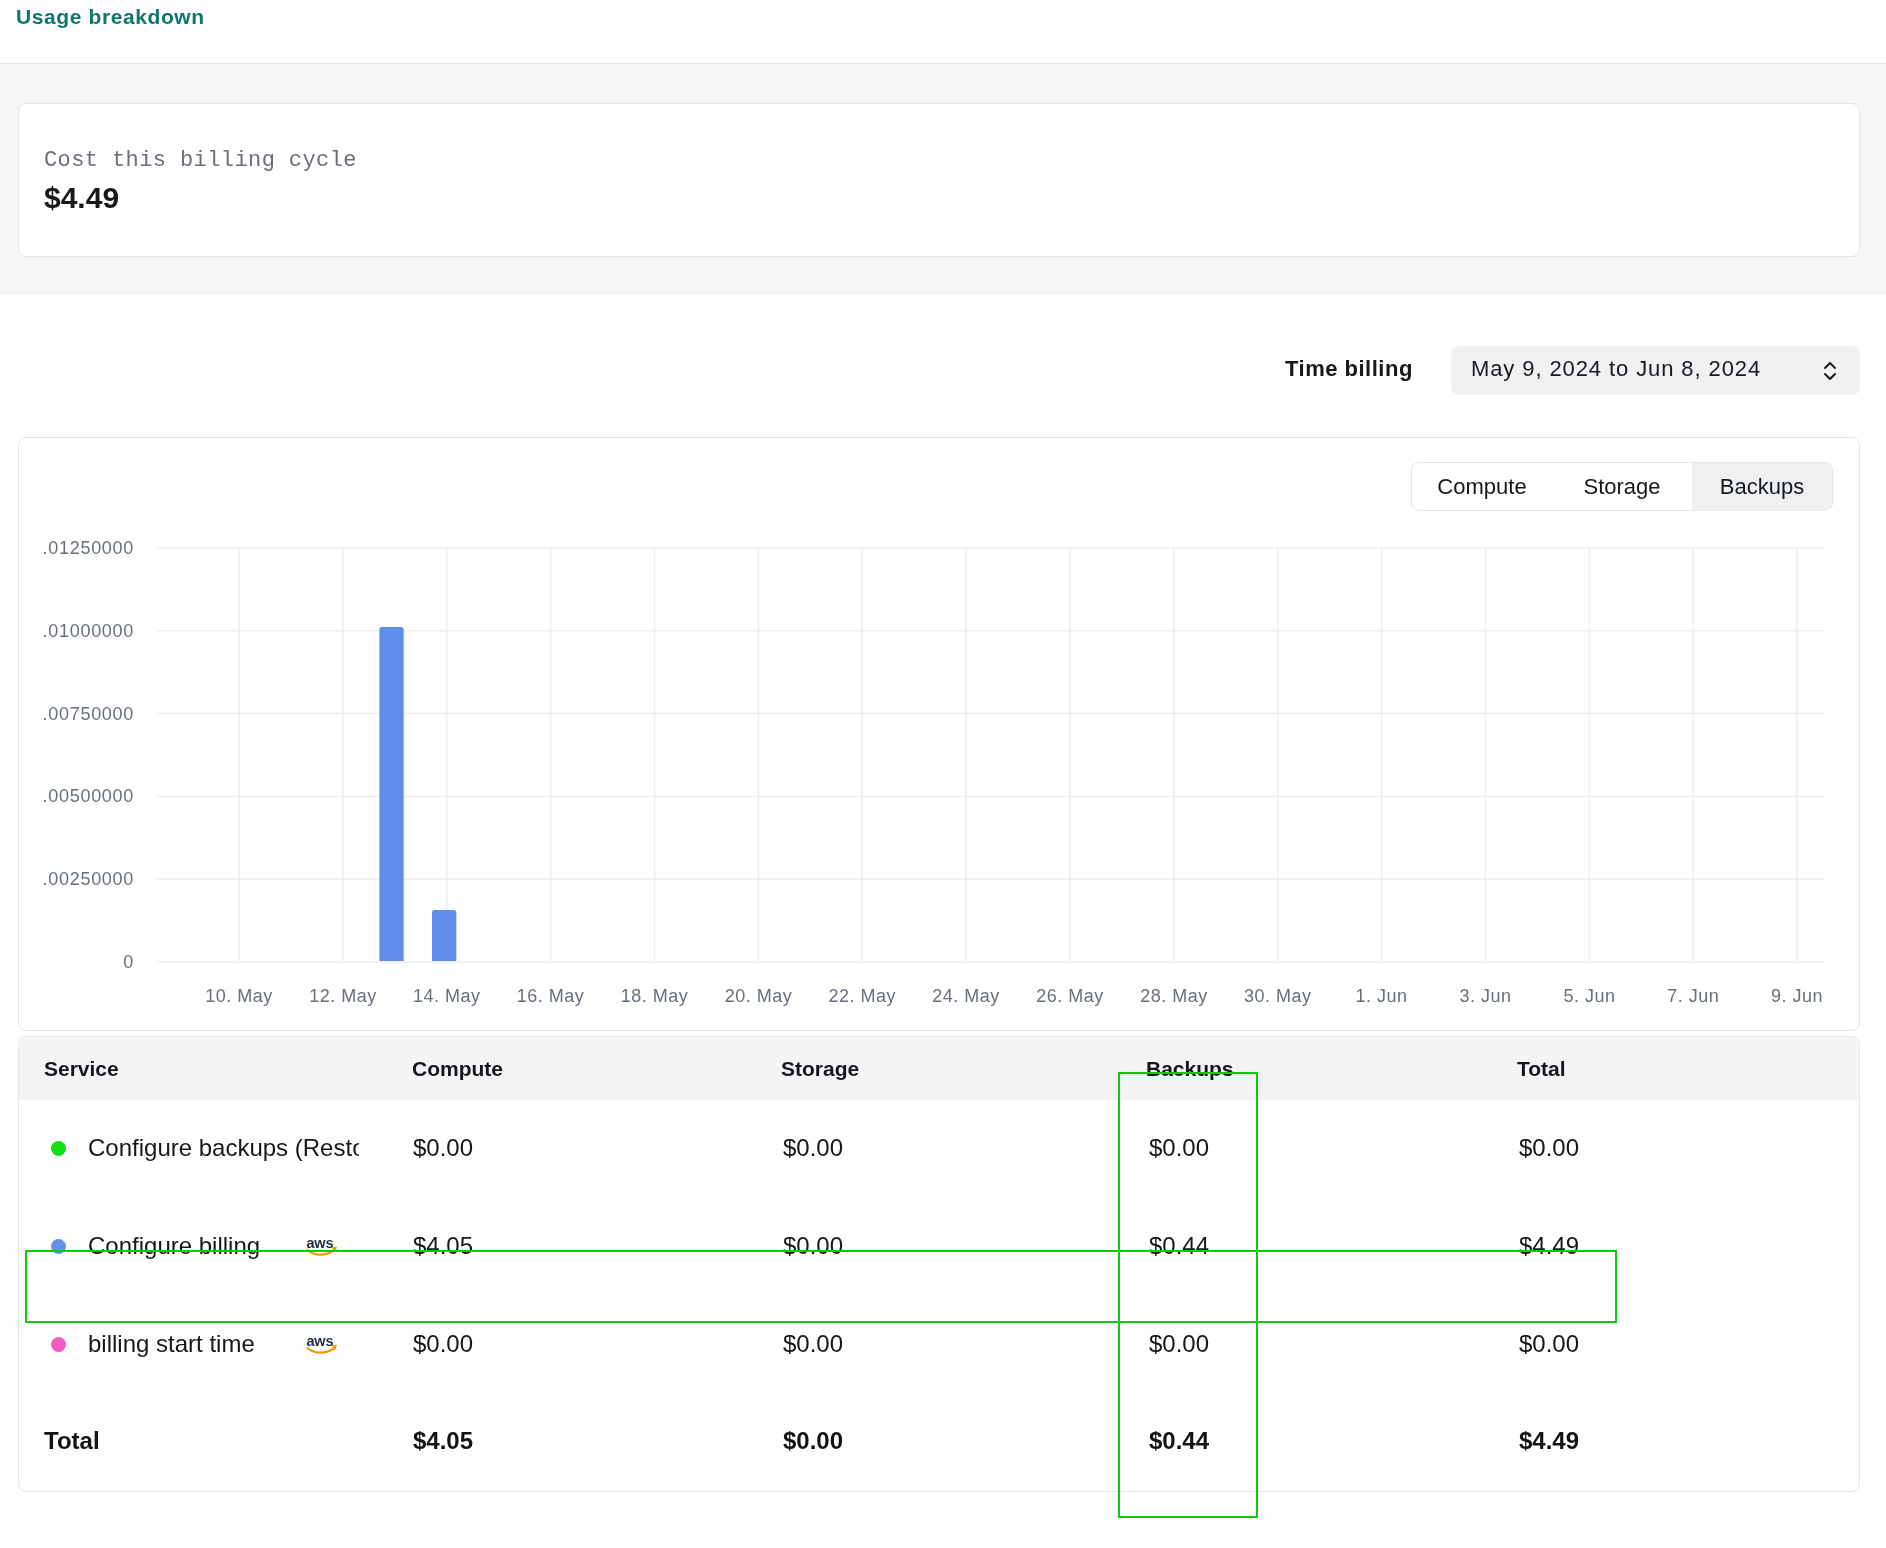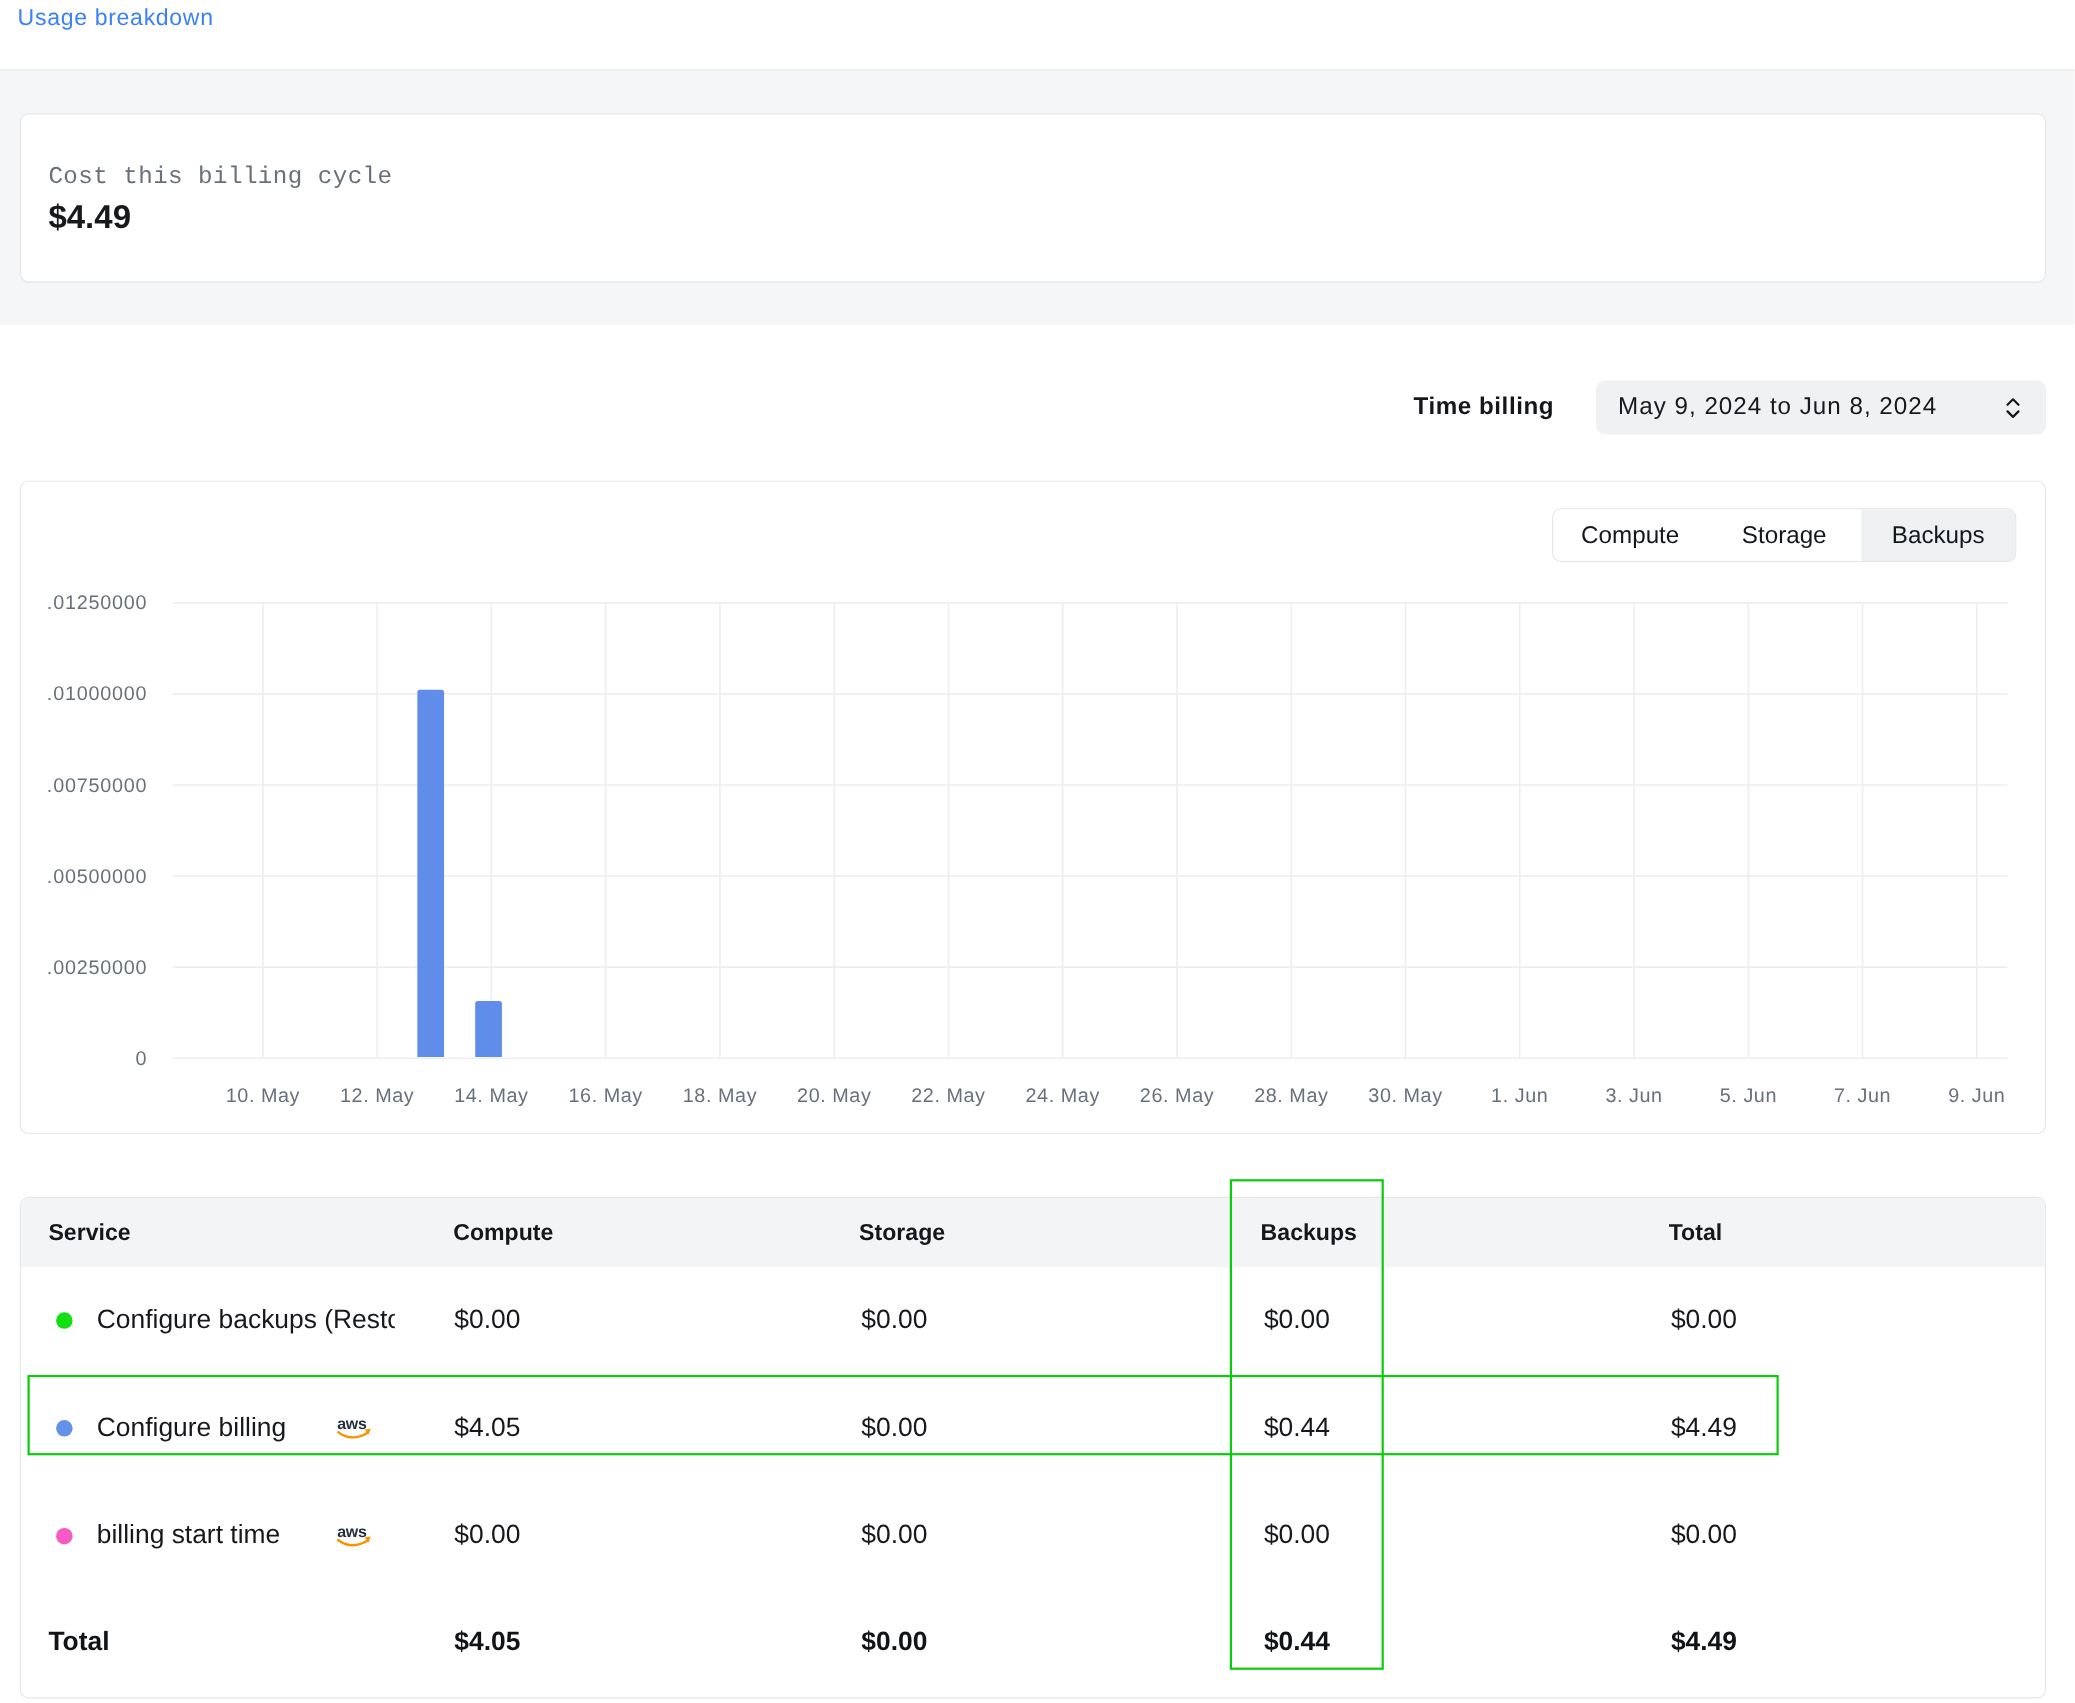--- a/index.html
+++ b/index.html
@@ -4,21 +4,21 @@
 <style>
   * { margin:0; padding:0; box-sizing:border-box; }
   html,body { width:1886px; height:1548px; background:#fff; font-family:"Liberation Sans", sans-serif; }
   .page { position:relative; width:1886px; height:1548px; overflow:hidden; }
   .abs { position:absolute; }
 </style>
 </head>
 <body>
 <div class="page">
 
-  <div class="abs" style="left:16px; top:5px; font-size:21px; font-weight:400; letter-spacing:0.6px; color:#3b82f6;">Usage breakdown</div>
+  <div class="abs" style="left:16px; top:5px; font-size:21px; font-weight:700; letter-spacing:0.6px; color:#0f766e;">Usage breakdown</div>
 
   <div class="abs" style="left:0; top:63px; width:1886px; height:232px; background:#f5f6f7; border-top:1px solid #e8e9eb;"></div>
 
   <div class="abs" style="left:18px; top:103px; width:1842px; height:154px; background:#fff; border:1px solid #e4e5e8; border-radius:8px;">
     <div class="abs" style="left:25px; top:44px; font-size:22px; letter-spacing:0.4px; color:#697079;font-family:Liberation Mono, monospace;">Cost this billing cycle</div>
     <div class="abs" style="left:25px; top:77px; font-size:30px; font-weight:700; color:#17191c;">$4.49</div>
   </div>
 
   <div class="abs" style="left:1285px; top:356px; font-size:22px; font-weight:700; letter-spacing:0.5px; color:#15171a;">Time billing</div>
   <div class="abs" style="left:1451px; top:346px; width:409px; height:49px; background:#f0f1f3; border-radius:8px;">
@@ -93,21 +93,21 @@
         <text x="1258.7" y="564">30. May</text>
         <text x="1362.6" y="564">1. Jun</text>
         <text x="1466.5" y="564">3. Jun</text>
         <text x="1570.4" y="564">5. Jun</text>
         <text x="1674.2" y="564">7. Jun</text>
         <text x="1778.1" y="564">9. Jun</text>
       </g>
     </svg>
   </div>
 
-  <div class="abs" style="left:18px; top:1088px; width:1842px; height:456px; background:#fff; border:1px solid #e4e6e9; border-radius:8px; overflow:hidden;">
+  <div class="abs" style="left:18px; top:1036px; width:1842px; height:456px; background:#fff; border:1px solid #e4e6e9; border-radius:8px; overflow:hidden;">
 
     <div class="abs" style="left:0; top:0; width:100%; height:63px; background:#f3f4f6;">
       <div class="abs hdr" style="left:25px; top:20px; font-size:21px; font-weight:600; color:#15171a;">Service</div>
       <div class="abs hdr" style="left:393px; top:20px; font-size:21px; font-weight:600; color:#15171a;">Compute</div>
       <div class="abs hdr" style="left:762px; top:20px; font-size:21px; font-weight:600; color:#15171a;">Storage</div>
       <div class="abs hdr" style="left:1127px; top:20px; font-size:21px; font-weight:600; color:#15171a;">Backups</div>
       <div class="abs hdr" style="left:1498px; top:20px; font-size:21px; font-weight:600; color:#15171a;">Total</div>
     </div>
 
     <div class="abs" style="left:0; top:63px; width:100%; height:98px;">

